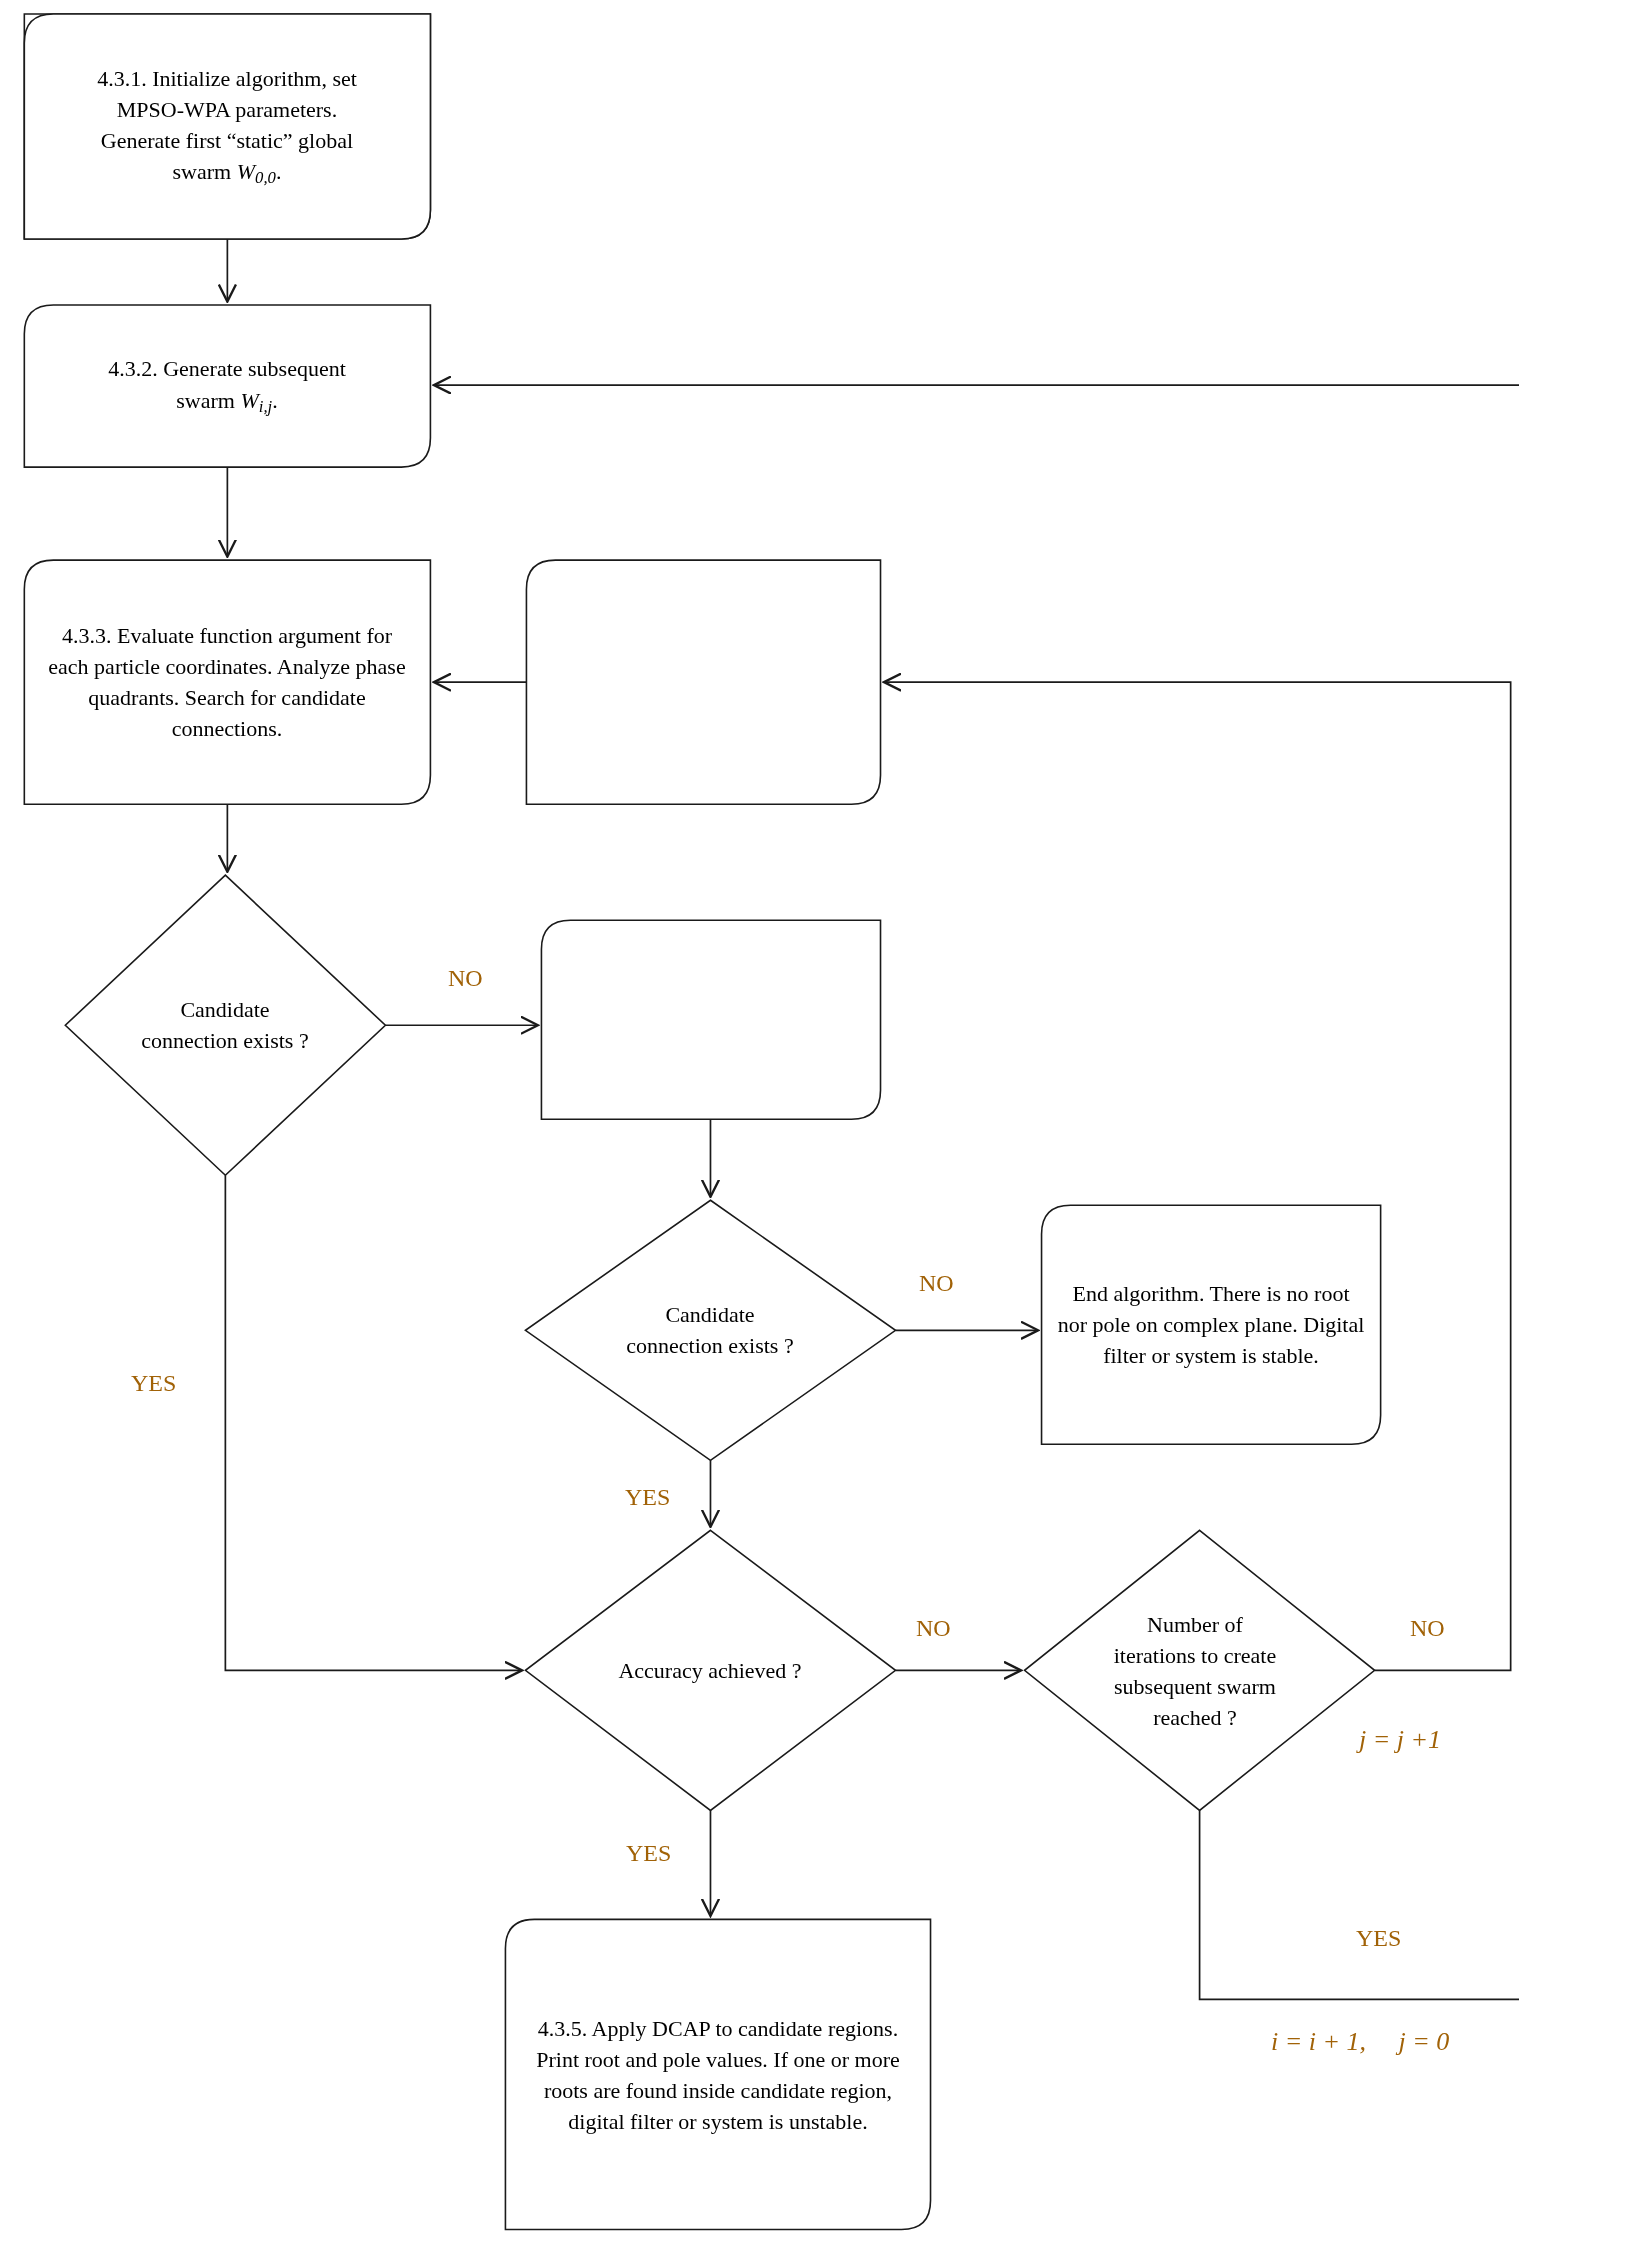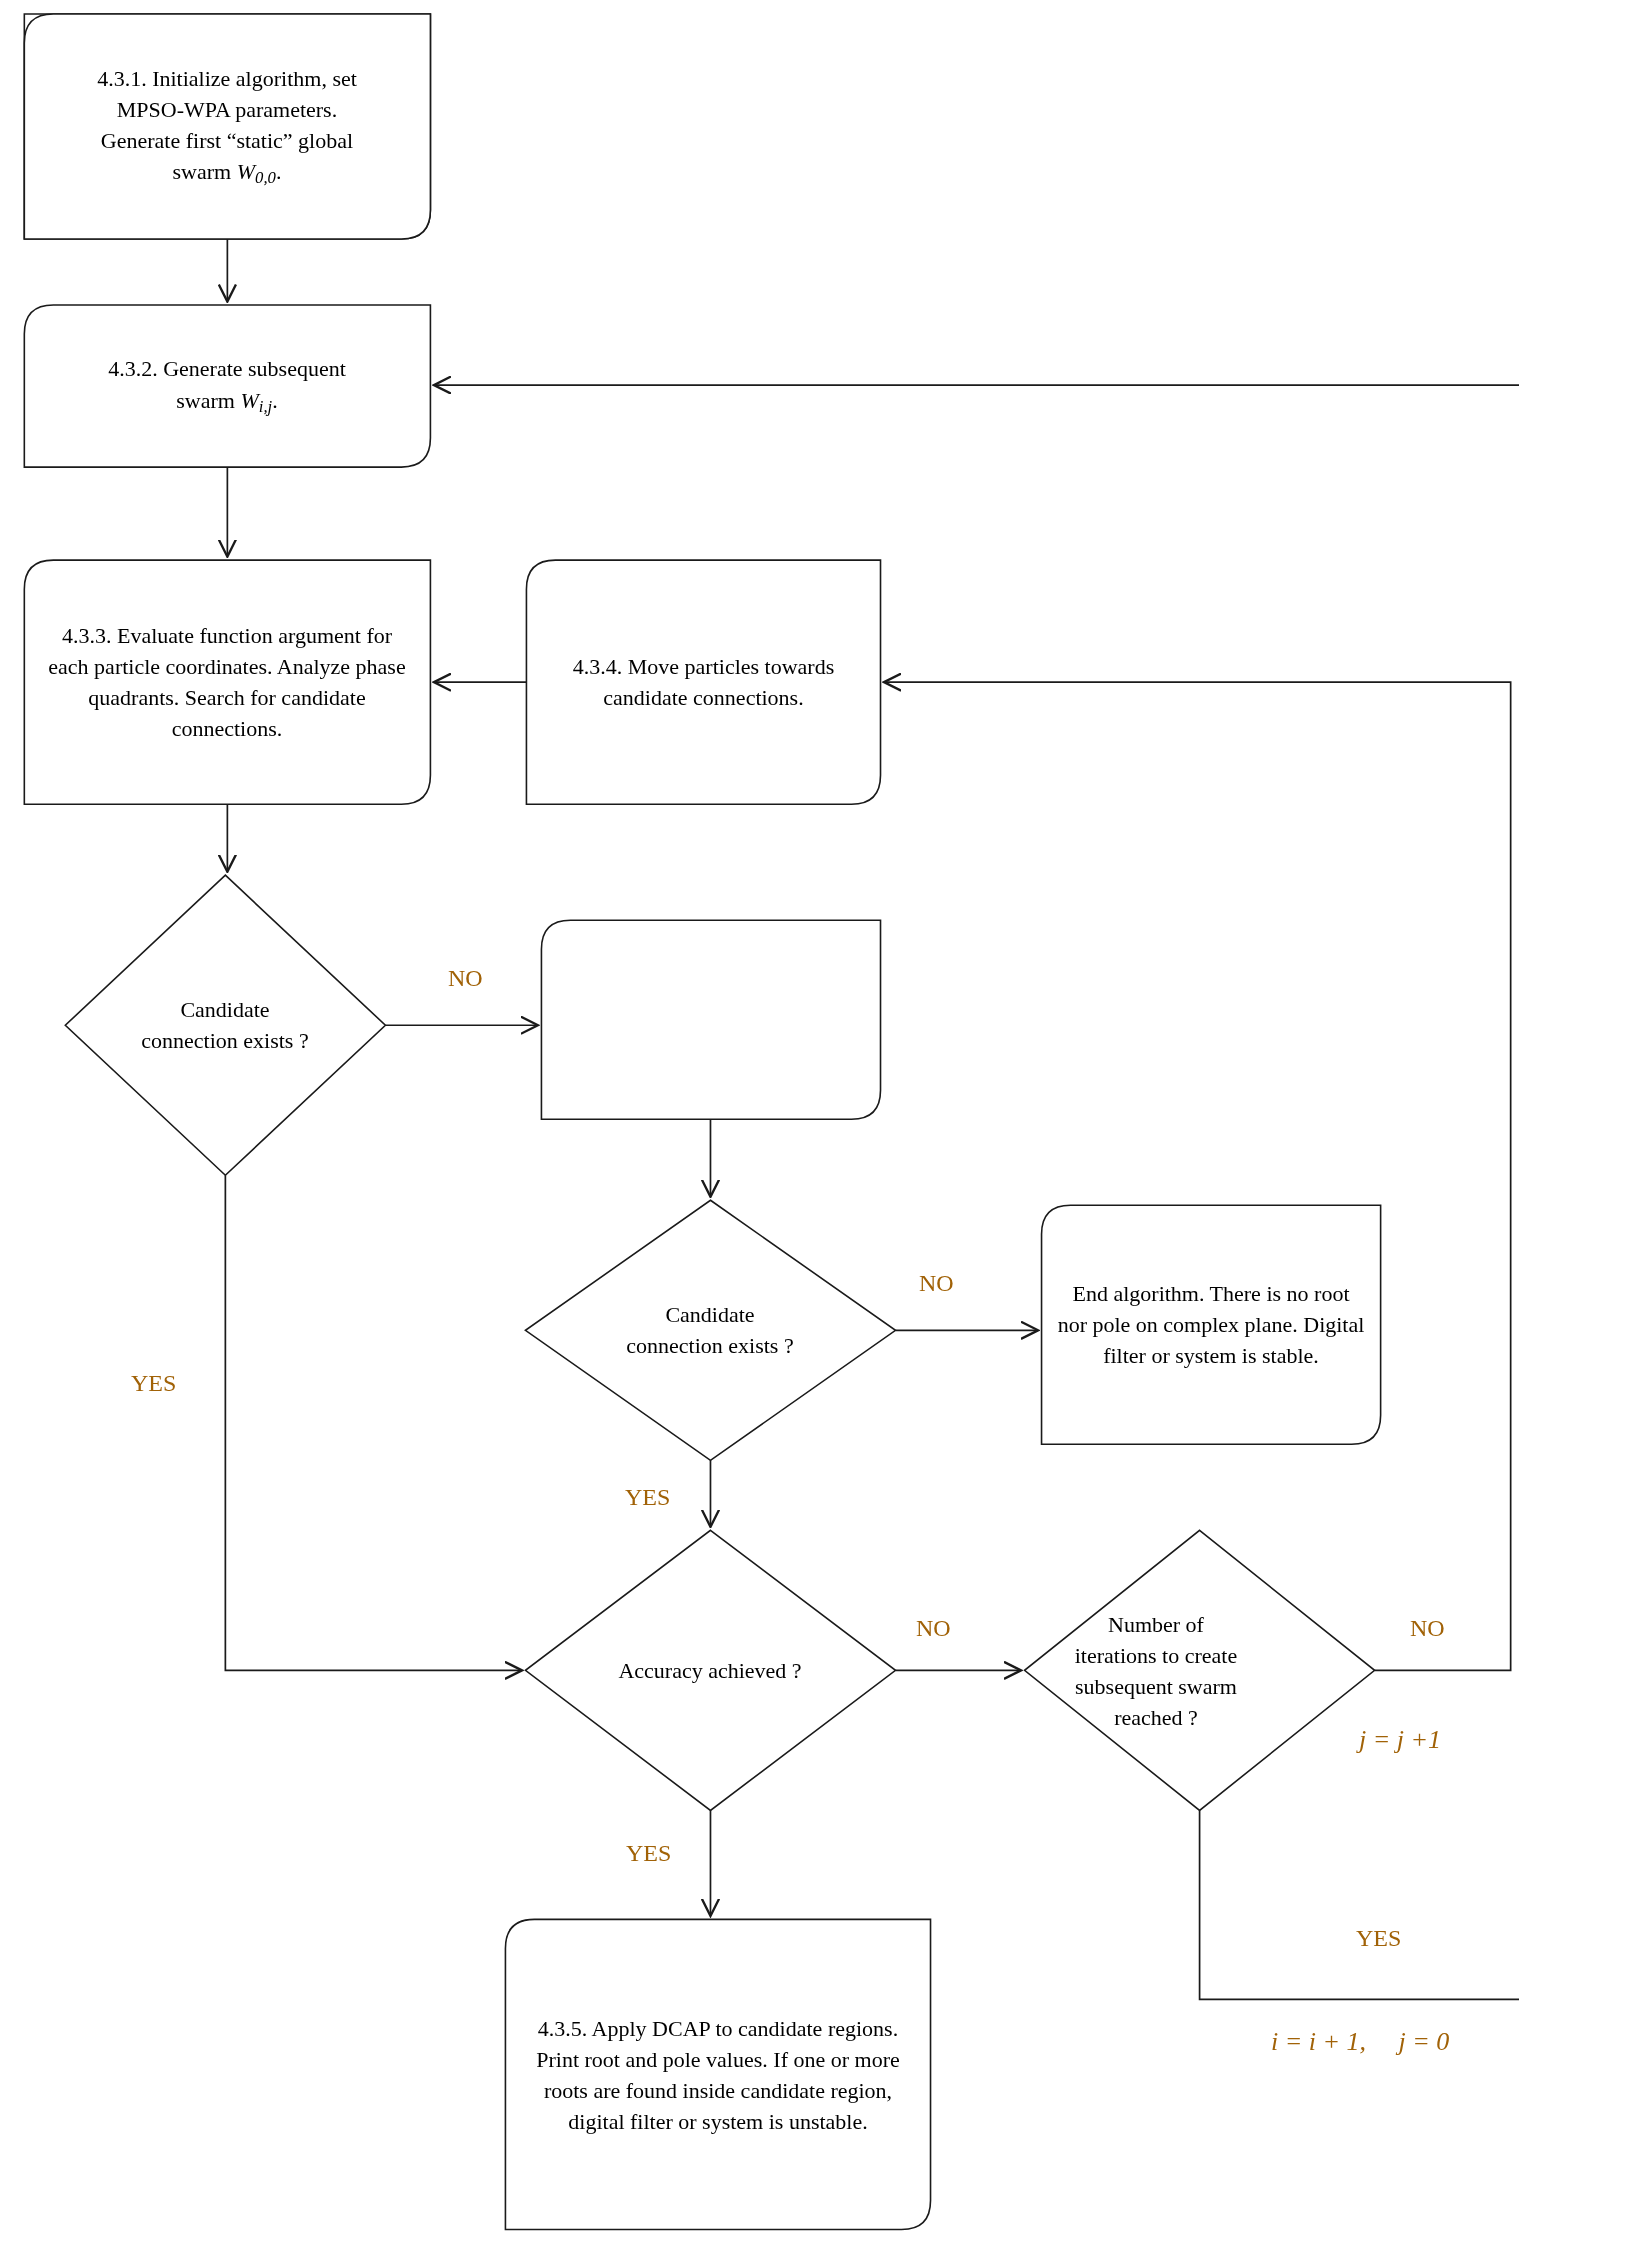--- a/index.html
+++ b/index.html
@@ -94,34 +94,33 @@
 
   <div class="node-text box-text" style="left:30px;top:305px;width:394px;height:162px;">
     <div>
       <span>4.3.2. Generate subsequent</span><br>
       <span>swarm </span><span class="it">W</span><span class="sub">i,j</span><span>.</span>
     </div>
   </div>
 
   <div class="node-text box-text" style="left:31px;top:560px;width:392px;height:244px;padding:0 9px;">4.3.3. Evaluate function argument for each particle coordinates. Analyze phase quadrants. Search for candidate connections.</div>
 
-  <div class="node-text box-text" style="left:531px;top:560px;width:345px;height:244px;padding:0 12px;">4.3.4. Move particles towards candidate connections.</div>
 
 
   <div class="node-text box-text" style="left:1046px;top:1205px;width:330px;height:239px;padding:0 11px;">End algorithm. There is no root nor pole on complex plane. Digital filter or system is stable.</div>
 
   <div class="node-text box-text" style="left:510px;top:1920px;width:416px;height:310px;padding:0 13px;">4.3.5. Apply DCAP to candidate regions. Print root and pole values. If one or more roots are found inside candidate region, digital filter or system is unstable.</div>
 
   <div class="node-text dia-text" style="left:130px;top:950px;width:190px;height:150px;">Candidate connection exists ?</div>
 
   <div class="node-text dia-text" style="left:615px;top:1260px;width:190px;height:140px;">Candidate connection exists ?</div>
 
   <div class="node-text dia-text" style="left:615px;top:1616px;width:190px;height:110px;">Accuracy achieved ?</div>
 
-  <div class="node-text dia-text" style="left:1066px;top:1556px;width:180px;height:230px;">Number of iterations to create subsequent swarm reached ?</div>
+  <div class="node-text dia-text" style="left:1105px;top:1556px;width:180px;height:230px;">Number of iterations to create subsequent swarm reached ?</div>
 
   <div class="edge-label" style="left:448px;top:965px;">NO</div>
 
   <div class="edge-label" style="left:131px;top:1370px;">YES</div>
 
   <div class="edge-label" style="left:919px;top:1270px;">NO</div>
 
   <div class="edge-label" style="left:625px;top:1484px;">YES</div>
 
   <div class="edge-label" style="left:916px;top:1615px;">NO</div>

